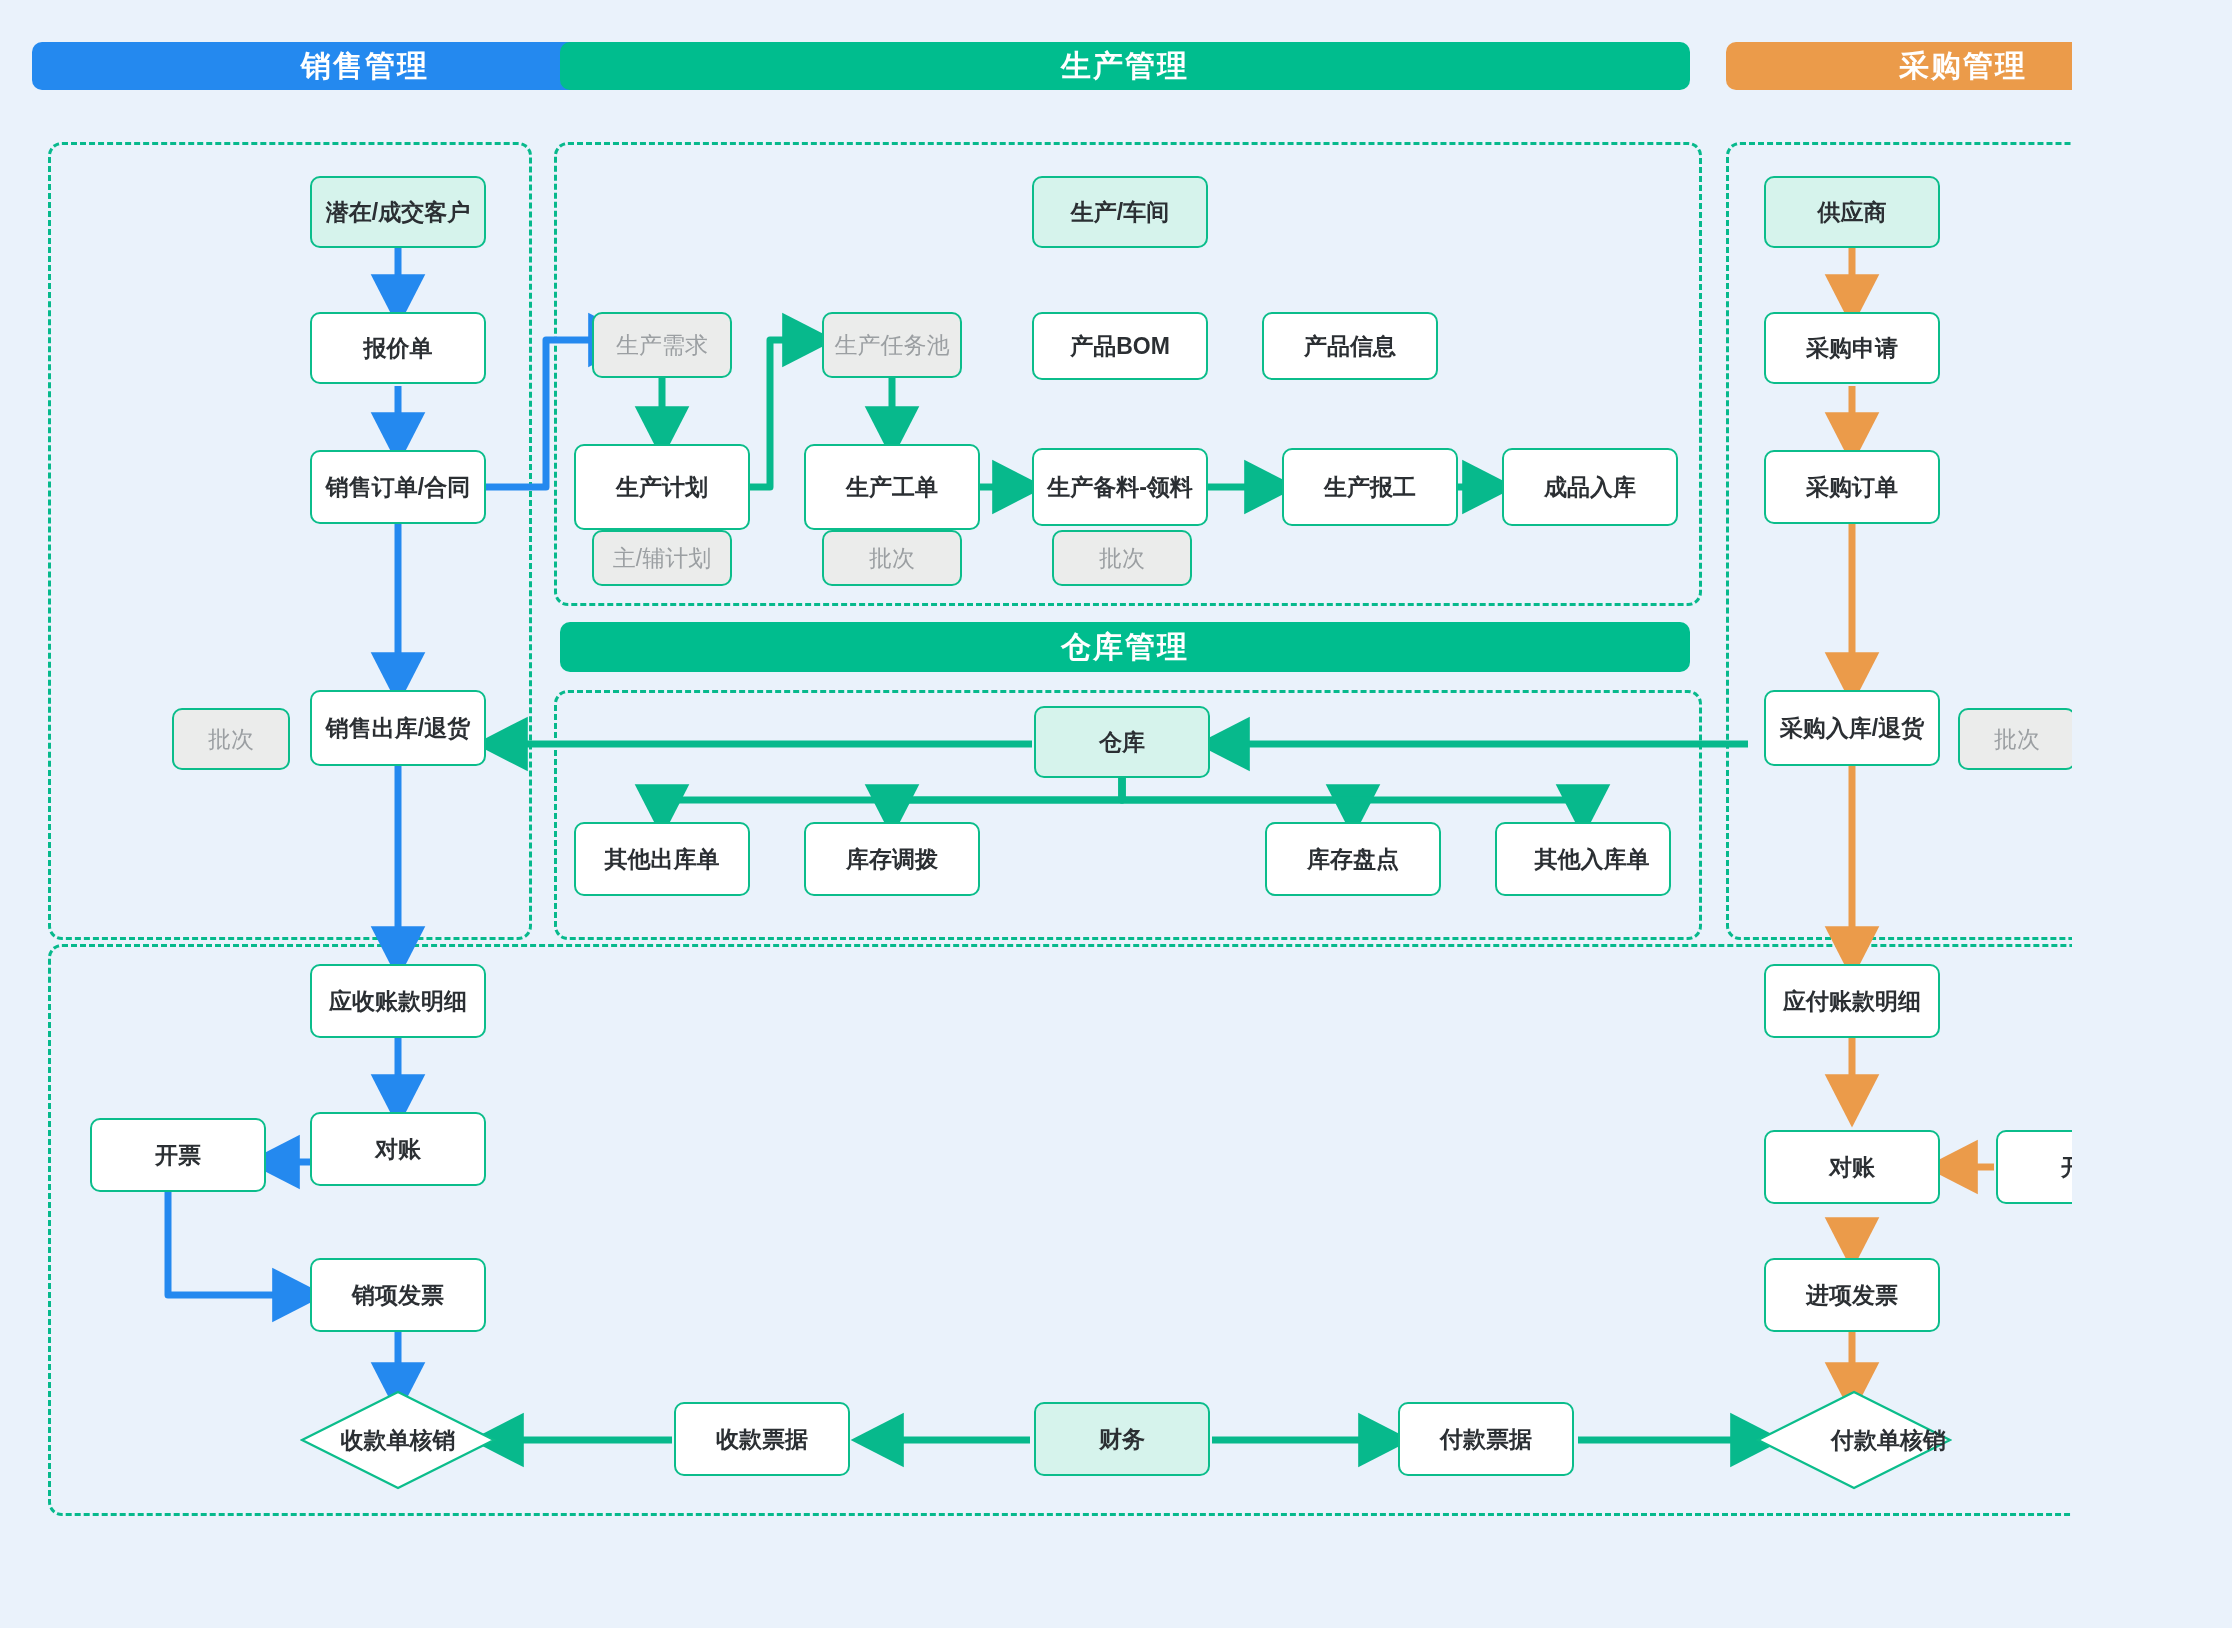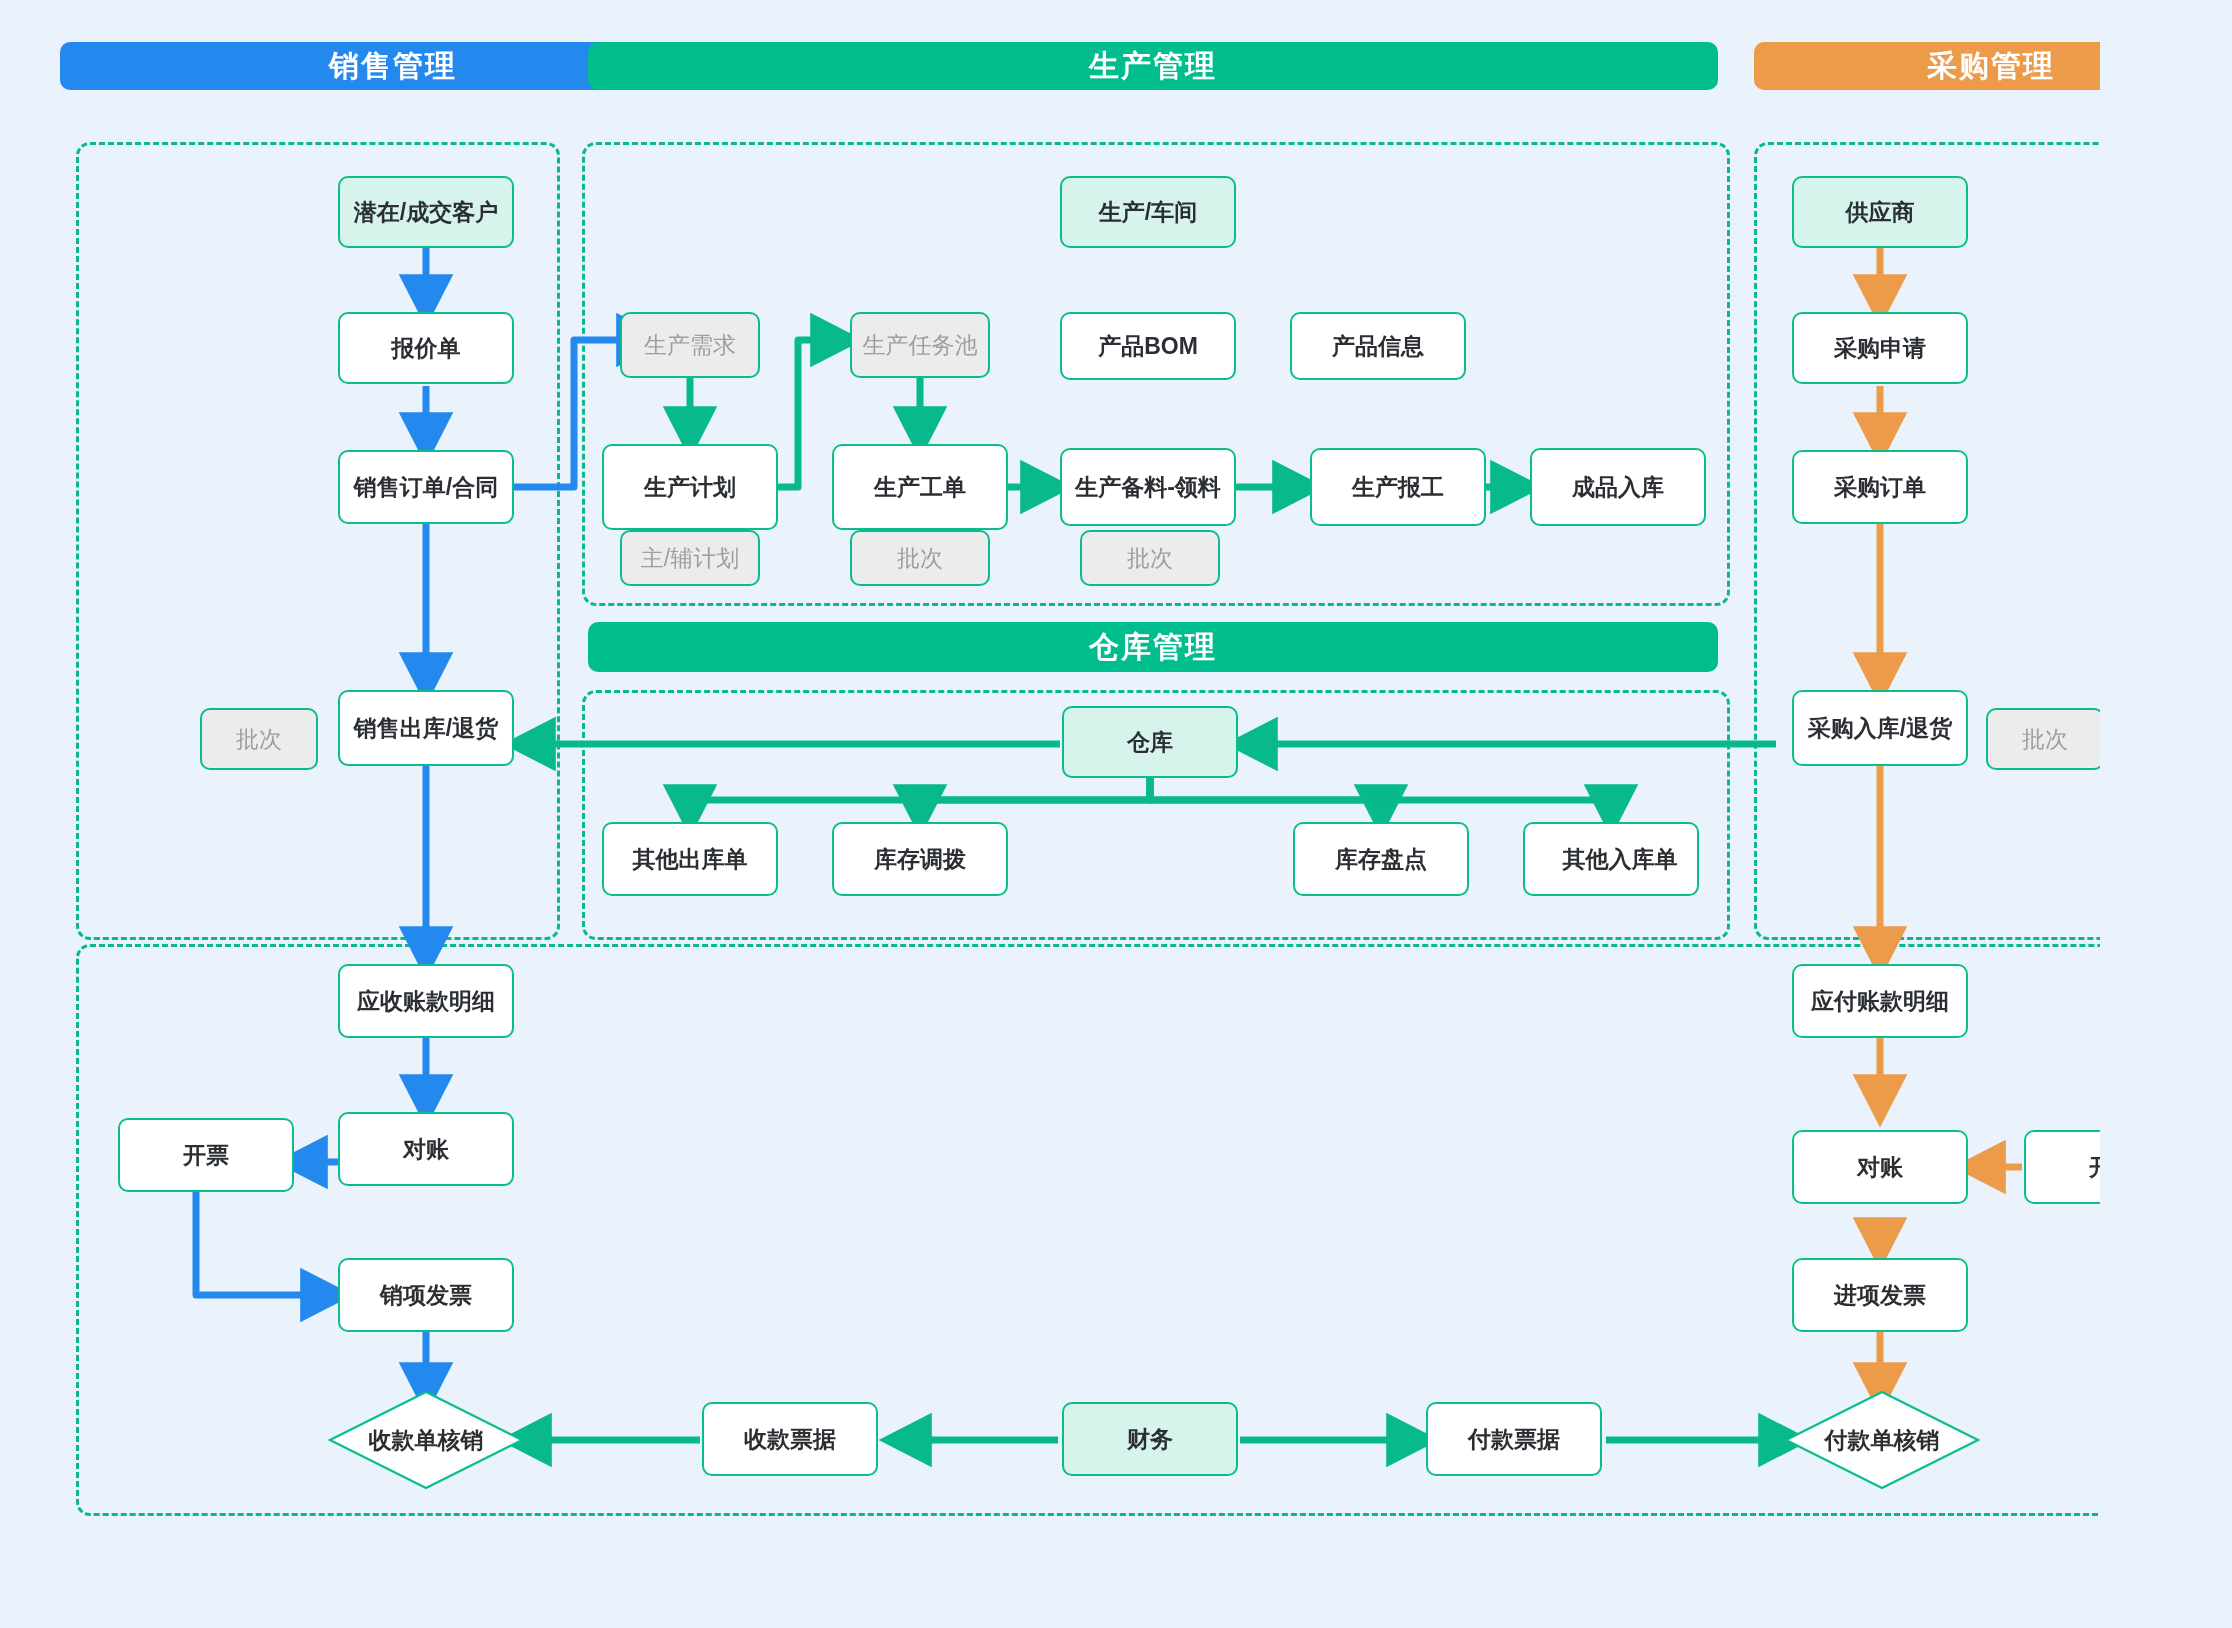--- a/index.html
+++ b/index.html
@@ -1,17 +1,17 @@
 <!DOCTYPE html>
 <html><head>
 <meta charset="utf-8">
 <style>
   html,body{margin:0;padding:0;background:#eaf2fb;}
   body{width:2232px;height:1628px;font-family:"Liberation Sans","DejaVu Sans",sans-serif;}
-  #stage{position:relative;width:2072px;height:1628px;background:#eaf2fb;overflow:hidden;margin-left:28px;}
+  #stage{position:relative;width:2072px;height:1628px;background:#eaf2fb;overflow:hidden;}
 
   
   .banner{position:absolute;display:flex;align-items:center;justify-content:center;
           border-radius:10px;color:#fff;font-size:30px;font-weight:700;letter-spacing:2px;}
   .banner.sales{background:#2489ef;}
   .banner.prod{background:#00bd8e;}
   .banner.purch{background:#eb9b4a;}
   .banner.ware{background:#00bd8e;}
   .banner.fin{background:#00bd8e;}
 
@@ -147,21 +147,21 @@
     <svg class="diamond-shape" viewBox="0 0 196 100" preserveAspectRatio="none">
       <polygon points="98,2 194,50 98,98 2,50" fill="#ffffff" stroke="#0bbd8b" stroke-width="2.4"></polygon>
     </svg>
     <span class="dlabel">收款单核销</span>
   </div>
 
   <div class="node plain" style="left:674px;top:1402px;width:176px;height:74px;">收款票据</div>
   <div class="node mint" style="left:1034px;top:1402px;width:176px;height:74px;">财务</div>
   <div class="node plain" style="left:1398px;top:1402px;width:176px;height:74px;">付款票据</div>
 
-  <div class="node diamond" style="left:1756px;top:1390px;width:196px;height:100px;">
+  <div class="node diamond" style="left:1756px;top:1390px;width:196px;height:100px;justify-content:flex-end;">
     <svg class="diamond-shape" viewBox="0 0 196 100" preserveAspectRatio="none">
       <polygon points="98,2 194,50 98,98 2,50" fill="#ffffff" stroke="#0bbd8b" stroke-width="2.4"></polygon>
     </svg>
     <span class="dlabel">付款单核销</span>
   </div>
 
   <div class="node plain" style="left:1764px;top:964px;width:176px;height:74px;">应付账款明细</div>
   <div class="node plain" style="left:1764px;top:1130px;width:176px;height:74px;">对账</div>
   <div class="node plain" style="left:1996px;top:1130px;width:176px;height:74px;">开票</div>
   <div class="node plain" style="left:1764px;top:1258px;width:176px;height:74px;">进项发票</div>

